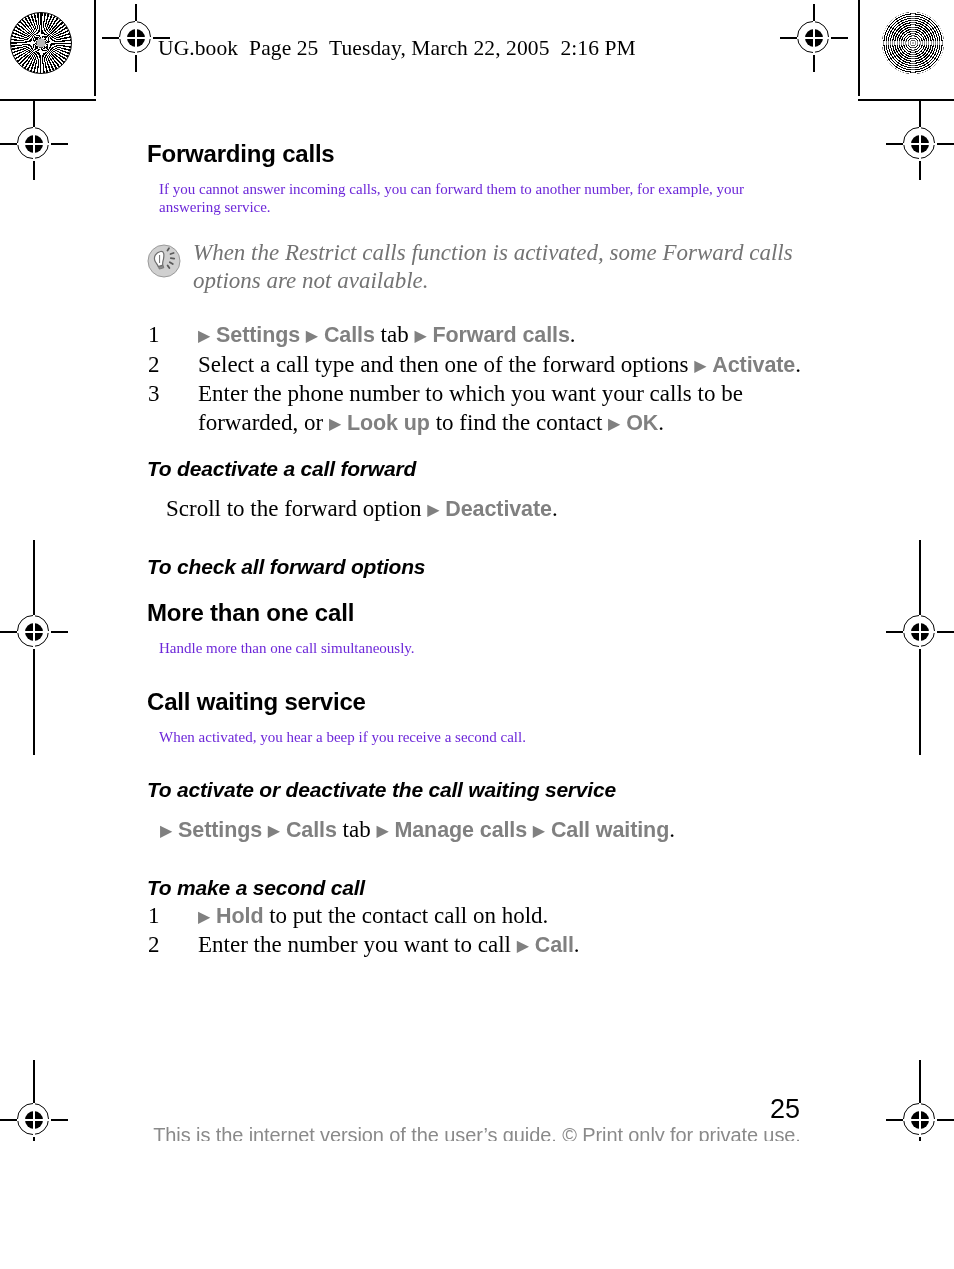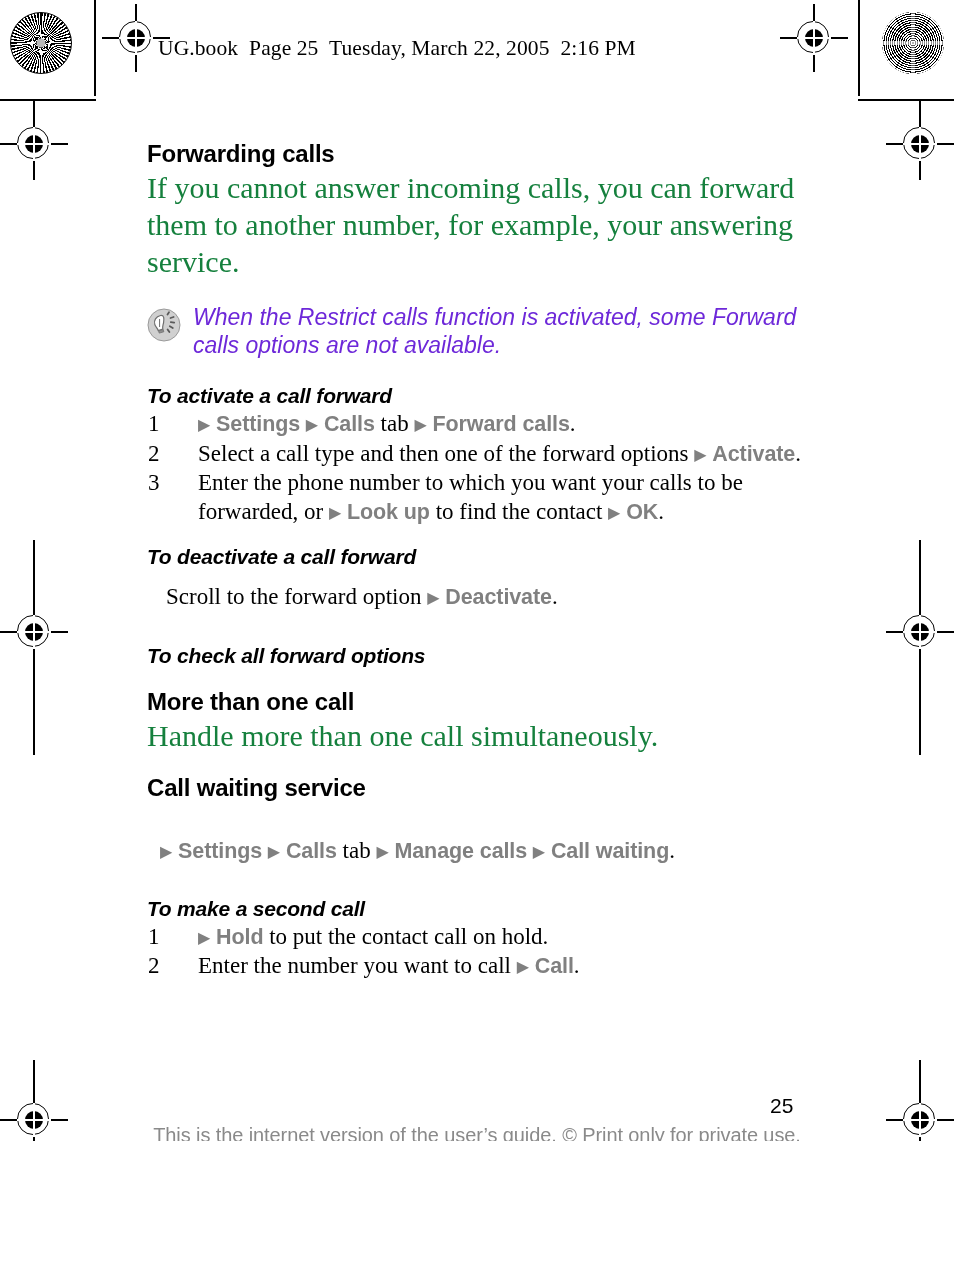--- a/index.html
+++ b/index.html
@@ -150,47 +150,47 @@
     font-family: "Liberation Sans", sans-serif;
     font-weight: bold;
     font-style: italic;
     font-size: 21px;
     color: #000;
     margin: 0 0 1px 0;
     letter-spacing: -0.2px;
   }
   p.body-text {
     font-family: "Liberation Serif", serif;
-    font-size: 30px;
+    font-size: 15px;
     line-height: 1.23;
-    color: #15803d;
-    margin: 0;
+    color: #6d28d9;
+    margin: 12px;
   }
   .spacer-lg { height: 25px; }
   .spacer-md { height: 19px; }
 
   
   .note {
     display: flex;
     align-items: flex-start;
     margin-top: 22px;
   }
   .note-icon {
     flex: 0 0 auto;
     width: 34px;
     height: 34px;
     margin-right: 12px;
     margin-top: 5px;
   }
   .note-text {
-    font-family: Liberation Sans, sans-serif;
+    font-family: Liberation Serif, serif;
     font-style: italic;
     font-size: 23px;
     line-height: 1.23;
-    color: #6d28d9;
+    color: #737373;
   }
 
   
   ol.steps {
     list-style: none;
     margin: 0;
     padding: 0;
   }
   ol.steps li {
     position: relative;
@@ -232,21 +232,21 @@
     color: #808080;
     vertical-align: 1.5px;
   }
 
   
   .page-number {
     position: absolute;
     left: 770px;
     top: 1094px;
     font-family: "Liberation Sans", sans-serif;
-    font-size: 21px;
+    font-size: 27px;
     color: #000;
   }
   .footer-note {
     position: absolute;
     left: 0;
     top: 1124px;
     width: 954px;
     text-align: center;
     font-family: Liberation Sans, sans-serif;
     font-size: 20px;
@@ -371,21 +371,20 @@
             <line x1="22.8" y1="18.2" x2="25.8" y2="20"></line>
             <line x1="20.6" y1="21.4" x2="22.4" y2="24"></line>
           </g>
         </svg>
       </div>
       <div class="note-text">When the Restrict calls function is activated, some Forward calls options are not available.</div>
     </div>
 
     <div class="spacer-lg"></div>
 
-    <h2 class="sub-title">To activate a call forward</h2>
     <ol class="steps">
       <li>
         <span class="num">1</span><span class="arrow">▶</span> <span class="ui-term">Settings</span> <span class="arrow">▶</span> <span class="ui-term">Calls</span><span> tab </span><span class="arrow">▶</span> <span class="ui-term">Forward calls</span><span>.</span>
       </li>
       <li>
         <span class="num">2</span><span>Select a call type and then one of the forward options </span><span class="arrow">▶</span> <span class="ui-term">Activate</span><span>.</span>
       </li>
       <li>
         <span class="num">3</span><span>Enter the phone number to which you want your calls to be forwarded, or </span><span class="arrow">▶</span> <span class="ui-term">Look up</span><span> to find the contact </span><span class="arrow">▶</span> <span class="ui-term">OK</span><span>.</span>
       </li>
@@ -401,23 +400,25 @@
     <h2 class="sub-title">To check all forward options</h2>
 
     <div class="spacer-md"></div>
 
     <h1 class="sec-title">More than one call</h1>
     <p class="body-text">Handle more than one call simultaneously.</p>
 
     <div class="spacer-md"></div>
 
     <h1 class="sec-title">Call waiting service</h1>
-
-    <div class="spacer-md"></div>
-
+    <p class="body-text">When activated, you hear a beep if you receive a second call.</p>
+
+    <div class="spacer-md"></div>
+
+    <h2 class="sub-title">To activate or deactivate the call waiting service</h2>
     <p class="plain-step"><span class="arrow">▶</span> <span class="ui-term">Settings</span> <span class="arrow">▶</span> <span class="ui-term">Calls</span><span> tab </span><span class="arrow">▶</span> <span class="ui-term">Manage calls</span> <span class="arrow">▶</span> <span class="ui-term">Call waiting</span><span>.</span></p>
 
     <div class="spacer-md"></div>
 
     <h2 class="sub-title">To make a second call</h2>
     <ol class="steps">
       <li>
         <span class="num">1</span><span class="arrow">▶</span> <span class="ui-term">Hold</span><span> to put the contact call on hold.</span>
       </li>
       <li>

